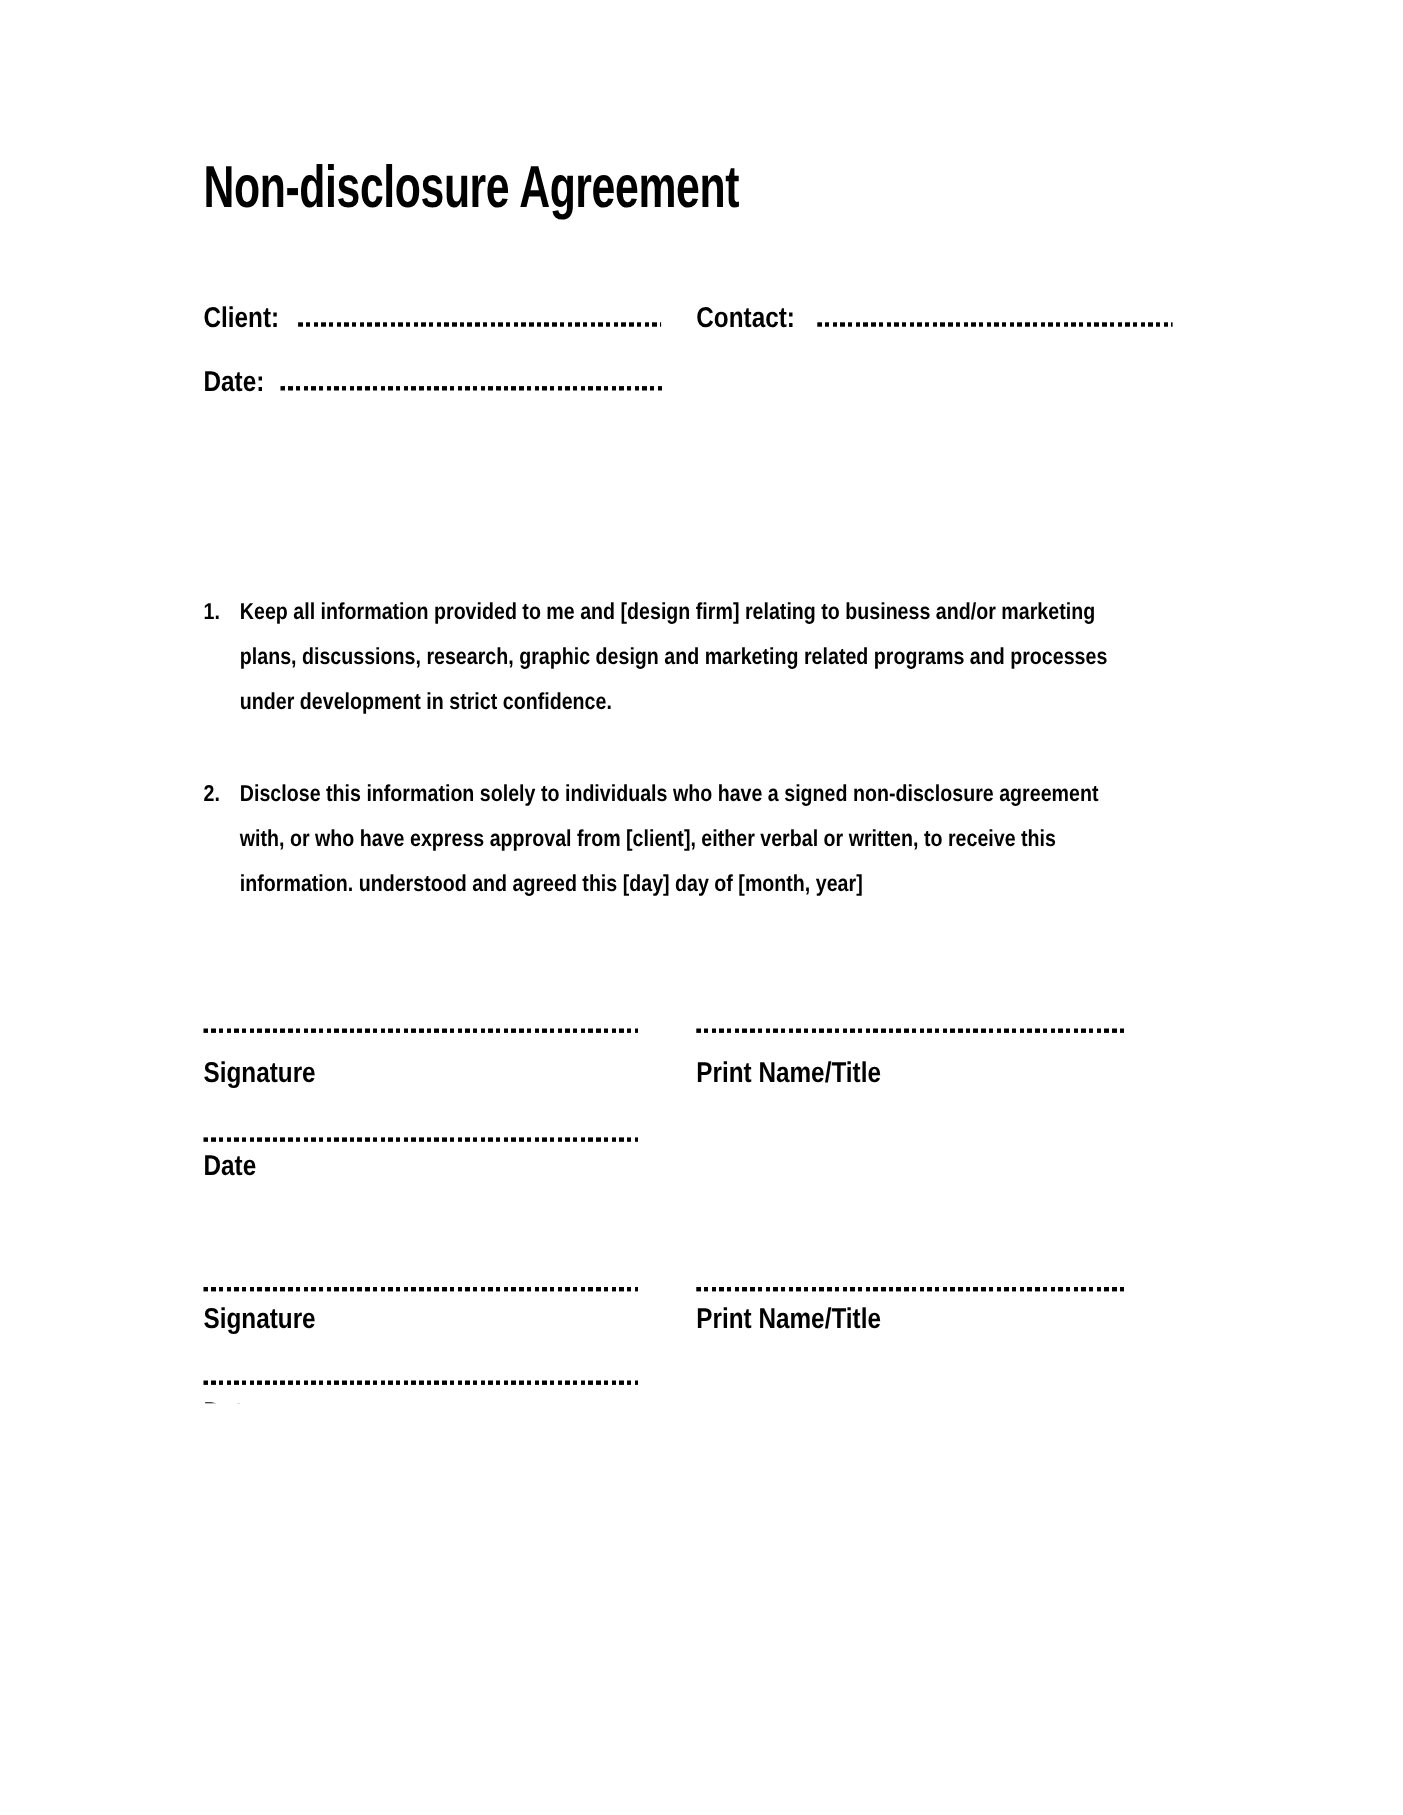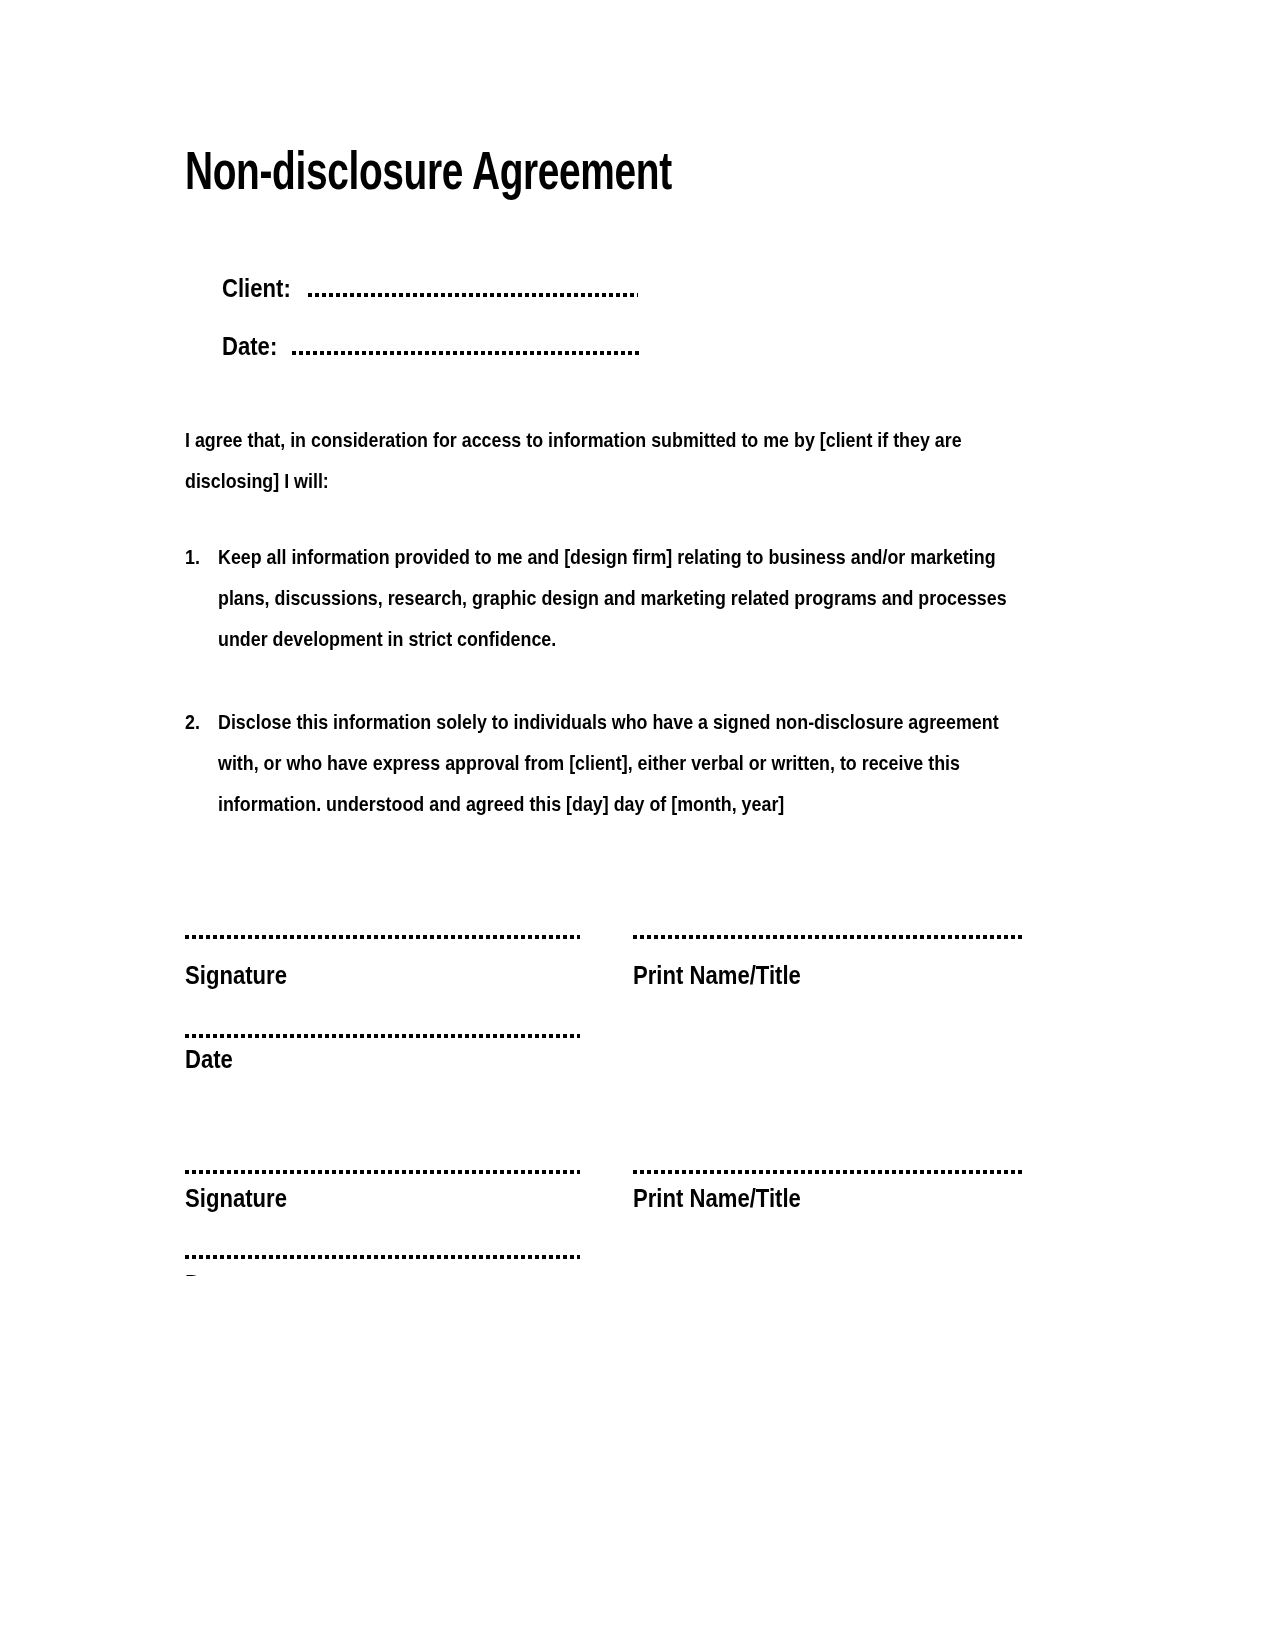--- a/index.html
+++ b/index.html
@@ -29,21 +29,20 @@
     white-space: nowrap;
     transform: scaleX(0.72);
     transform-origin: 0 50%;
   }
   
   .field-row {
     position: absolute;
     height: 32px;
     line-height: 32px;
     white-space: nowrap;
-    margin-left: 37px;
   }
   .flabel {
     display: inline-block;
     font-size: 26px;
     font-weight: 700;
     transform: scaleX(0.85);
     transform-origin: 0 50%;
     white-space: nowrap;
   }
   .dotline {
@@ -99,27 +98,24 @@
 </style>
 </head>
 <body>
 
 <div class="page">
 
   <h1 class="title">Non-disclosure Agreement</h1>
 
   <div class="field-row" style="left:185px; top:272px;"><span class="flabel">Client:</span><span class="dotline" style="width:330px;"></span></div>
 
+  <div class="field-row" style="left:633px; top:272px;"><span class="flabel">Contact:</span><span class="dotline" style="width:323px;"></span></div>
 
   <div class="field-row" style="left:185px; top:330px;text-align:right;"><span class="flabel">Date:</span><span class="dotline" style="width:347px;"></span></div>
 
-  <div class="textblock" style="left:185px; top:419px;">
-    <div class="bline">I agree that, in consideration for access to information submitted to me by [client if they are</div>
-    <div class="bline">disclosing] I will:</div>
-  </div>
 
   <div class="list-item" style="top:536px;">
     <span class="item-num">1.</span>
     <div class="bline">Keep all information provided to me and [design firm] relating to business and/or marketing</div>
     <div class="bline">plans, discussions, research, graphic design and marketing related programs and processes</div>
     <div class="bline">under development in strict confidence.</div>
   </div>
 
   <div class="list-item" style="top:701px;">
     <span class="item-num">2.</span>

